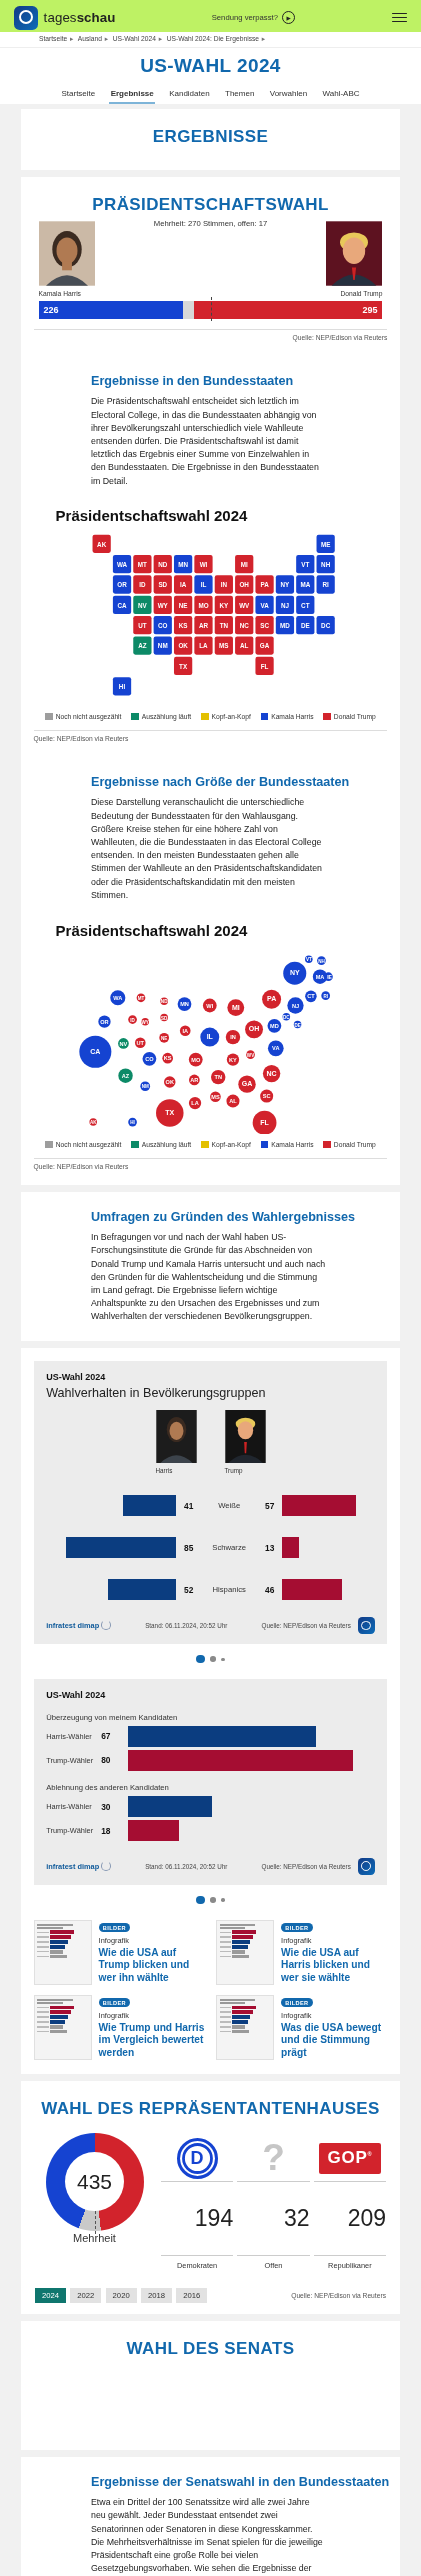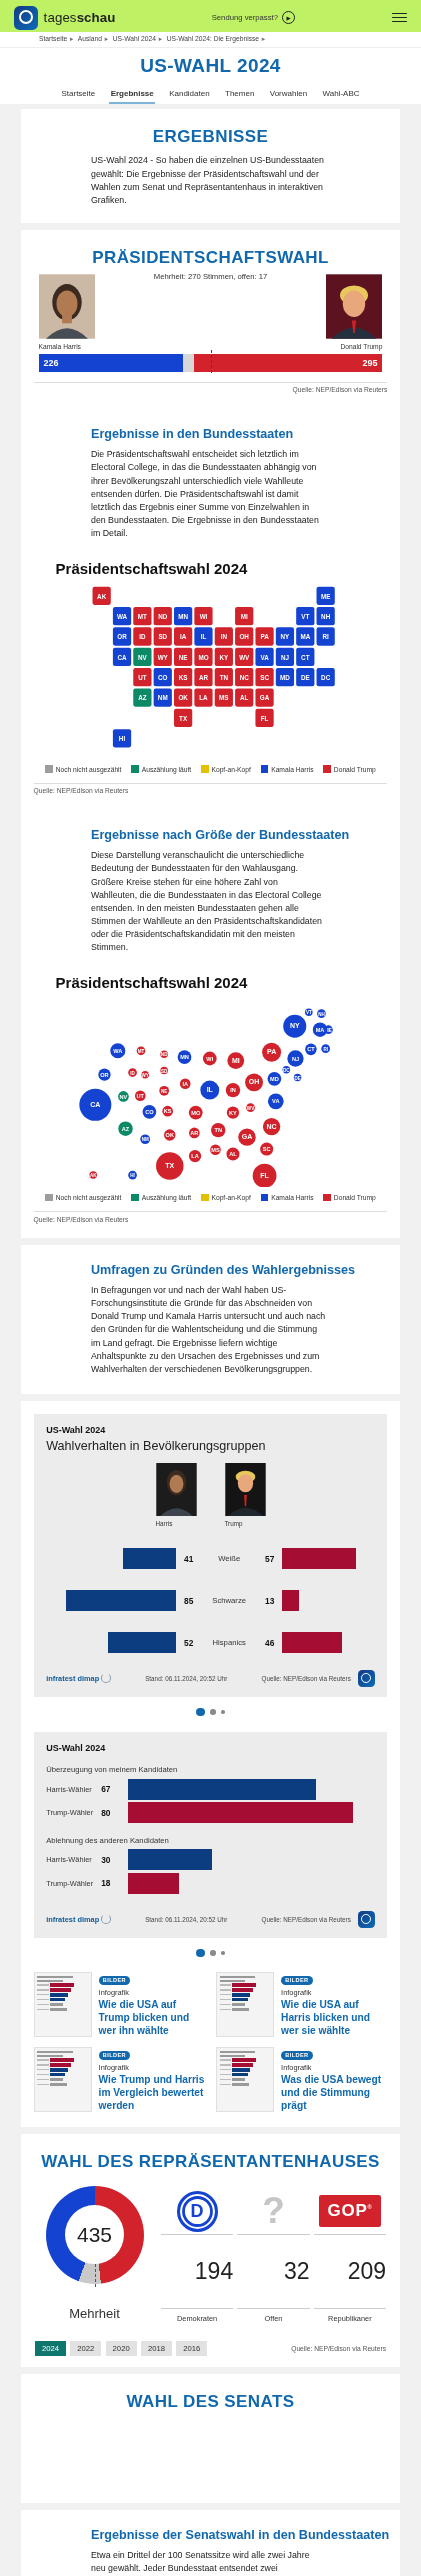--- a/index.html
+++ b/index.html
@@ -88,21 +88,21 @@
   .tinfo{flex:1;}
   .badge{display:inline-block;background:#1168ad;color:#fff;font-size:5.6px;font-weight:700;padding:1.4px 4.2px;border-radius:4.9px;letter-spacing:0.4px;}
   .tkick{font-size:7.4px;color:#333;margin-top:3.5px;}
   .ttitle{font-size:10.2px;color:#1168ad;font-weight:600;line-height:1.25;margin-top:2.1px;}
   
   .houserow{display:flex;align-items:flex-start;padding:4.2px 14px 0 14px;gap:7px;}
   .donutwrap{width:119px;text-align:center;}
   .donut{width:98px;height:98px;border-radius:50%;margin:2.8px auto 0 auto;position:relative;}
   .donut .hole{position:absolute;left:50%;top:50%;width:59px;height:59px;margin:-29.5px 0 0 -29.5px;border-radius:50%;background:#fff;display:flex;align-items:center;justify-content:center;font-size:21px;color:#222;}
   .donut .mk{position:absolute;left:50%;bottom:-2.8px;height:22.5px;border-left:1.4px dashed #555;}
-  .donutlab{font-size:13px;color:#333;margin-top:22px;}
+  .donutlab{font-size:11px;color:#333;margin-top:1px;}
   .parties{flex:1;display:grid;grid-template-columns:1fr 1fr 1fr;column-gap:4.2px;text-align:center;margin-top:5.6px;}
   .plogo{height:45px;display:flex;align-items:center;justify-content:center;}
   .dlogo{width:35px;height:35px;border-radius:50%;border:3.5px solid #1543d1;display:flex;align-items:center;justify-content:center;font-weight:700;font-size:18px;color:#1543d1;box-shadow:inset 0 0 0 2.1px #fff,inset 0 0 0 4.9px #1543d1;}
   .qmark{font-size:37px;font-weight:700;color:#c6c6c6;}
   .goplogo{background:#d2232c;color:#fff;font-weight:700;font-size:17px;letter-spacing:0.7px;padding:5.6px 8.4px;border-radius:2.1px;position:relative;}
   .goplogo sup{font-size:5.6px;}
   .pnum{border-top:0.7px solid #ccc;border-bottom:0.7px solid #ccc;font-size:23px;color:#222;padding:23px 0;text-align:right;}
   .plab{font-size:7.4px;color:#333;padding-top:5.6px;}
   .housefoot{display:flex;justify-content:space-between;align-items:center;padding:18px 14px 11.2px 14px;}
   .chips{display:flex;gap:4.2px;}
@@ -159,21 +159,20 @@
 
         <div class="tab">Vorwahlen</div>
 
         <div class="tab">Wahl-ABC</div>
 
     </div>
   </div>
 
   <div class="card" style="padding-bottom:15.5px;">
     <h2 class="sec">ERGEBNISSE</h2>
-    <p class="body">US-Wahl 2024 - So haben die einzelnen US-Bundesstaaten gewählt: Die Ergebnisse der Präsidentschaftswahl und der Wahlen zum Senat und Repräsentantenhaus in interaktiven Grafiken.</p>
   </div>
 
   <div class="card" style="padding-bottom:5.6px;">
     <h2 class="sec">PRÄSIDENTSCHAFTSWAHL</h2>
     <div class="subtitle" style="margin-top:-2.8px;">Mehrheit: 270 Stimmen, offen: 17</div>
 
     <div class="candwrap" style="margin-top:-9.8px;">
       <div class="cand">
         <svg width="56" height="65" viewBox="0 0 80 92">
           <rect width="80" height="92" fill="#cbb9a6"></rect>

